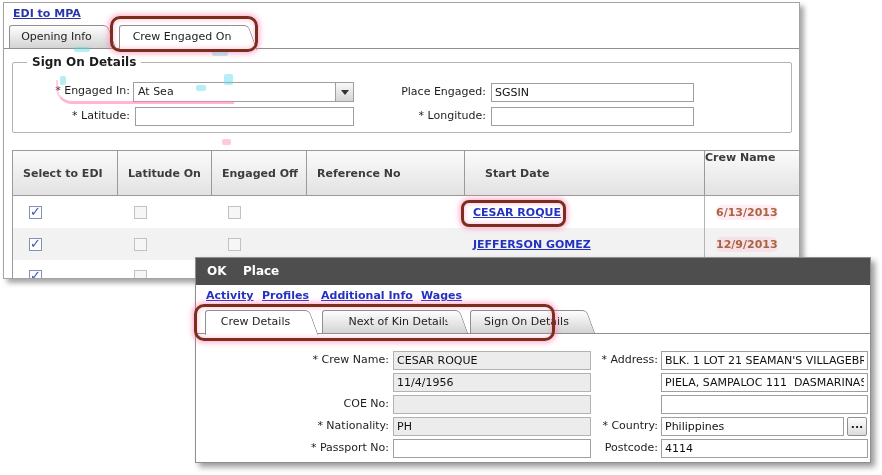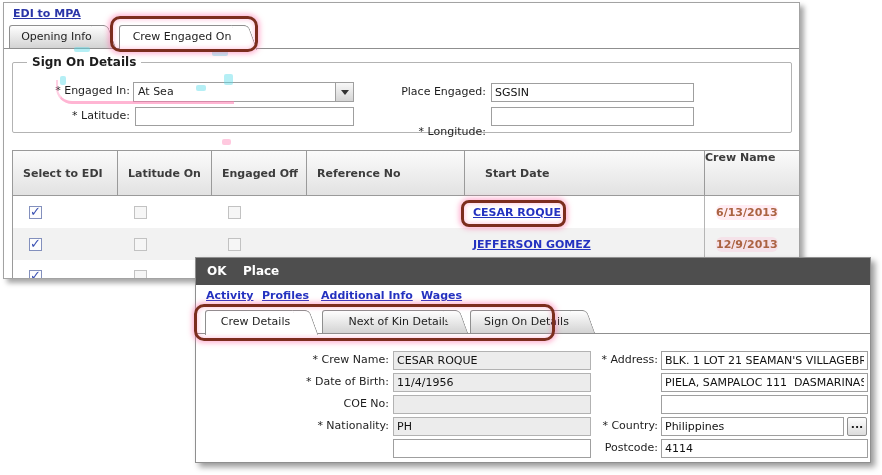--- a/index.html
+++ b/index.html
@@ -106,21 +106,21 @@
   </div>
   <div class="fieldlabel" style="left:18px; top:81px; width:108px;">* Engaged In:</div>
   <div class="fselect" style="left:129px; top:79px; width:221px;">
     <span class="val">At Sea</span>
     <span class="arrowbox"></span>
   </div>
   <div class="fieldlabel" style="left:370px; top:82px; width:112px;">Place Engaged:</div>
   <input class="tinput" style="left: 487px; top: 80px; width: 203px;" value="SGSIN">
   <div class="fieldlabel" style="left:18px; top:106px; width:108px;">* Latitude:</div>
   <input class="tinput" style="left: 131px; top: 104px; width: 219px;" value="">
-  <div class="fieldlabel" style="left:370px; top:106px; width:112px;margin-top:16px;">* Longitude:</div>
+  <div class="fieldlabel" style="left:370px; top:106px; width:112px;">* Longitude:</div>
   <input class="tinput" style="left: 487px; top: 104px; width: 203px;" value="">
 
   <div id="crew-table">
     <div class="trow" id="crew-thead">
       <div class="th">Select to EDI</div>
       <div class="th">Latitude On</div>
       <div class="th">Engaged Off</div>
       <div class="th">Reference No</div>
       <div class="th">
         <div class="th-sub-top"></div>
@@ -205,26 +205,26 @@
   </div>
   <div class="tab" style="left:126px; top:52px; width:134px;padding-left:21px;">
     <span>Next of Kin Details</span>
   </div>
   <div class="tab" style="left:274px; top:52px; width:113px;">
     <span>Sign On Details</span>
   </div>
 
   <div class="dlg-row-label" style="left:55px; top:95px;  width:138px;">* Crew Name:</div>
   <input class="tinput ro" style="left: 197px; top: 93px; width: 198px;" value="CESAR ROQUE">
-  <div class="dlg-row-label" style="left:55px; top:117px; width:138px;">* Date of Birth:</div>
   <input class="tinput ro" style="left: 197px; top: 115px; width: 198px;" value="11/4/1956">
   <div class="dlg-row-label" style="left:55px; top:139px; width:138px;">COE No:</div>
   <input class="tinput ro" style="left: 197px; top: 137px; width: 198px;" value="">
   <div class="dlg-row-label" style="left:55px; top:161px; width:138px;">* Nationality:</div>
   <input class="tinput ro" style="left: 197px; top: 159px; width: 198px;" value="PH">
+  <div class="dlg-row-label" style="left:55px; top:183px; width:138px;">* Passport No:</div>
   <input class="tinput" style="left: 197px; top: 181px; width: 198px;" value="">
 
   <div class="dlg-row-label" style="left:380px; top:95px; width:82px;">* Address:</div>
   <input class="tinput" style="left: 465px; top: 93px; width: 207px;" value="BLK. 1 LOT 21 SEAMAN'S VILLAGEBR">
   <input class="tinput" style="left: 465px; top: 115px; width: 207px;" value="PIELA, SAMPALOC 111  DASMARINAS">
   <input class="tinput" style="left: 465px; top: 137px; width: 207px;" value="">
   <div class="dlg-row-label" style="left:380px; top:161px; width:82px;">* Country:</div>
   <input class="tinput" style="left: 465px; top: 159px; width: 183px;" value="Philippines">
   <div class="ellipsis-btn" style="left:651px; top:159px;">
     <span>...</span>

